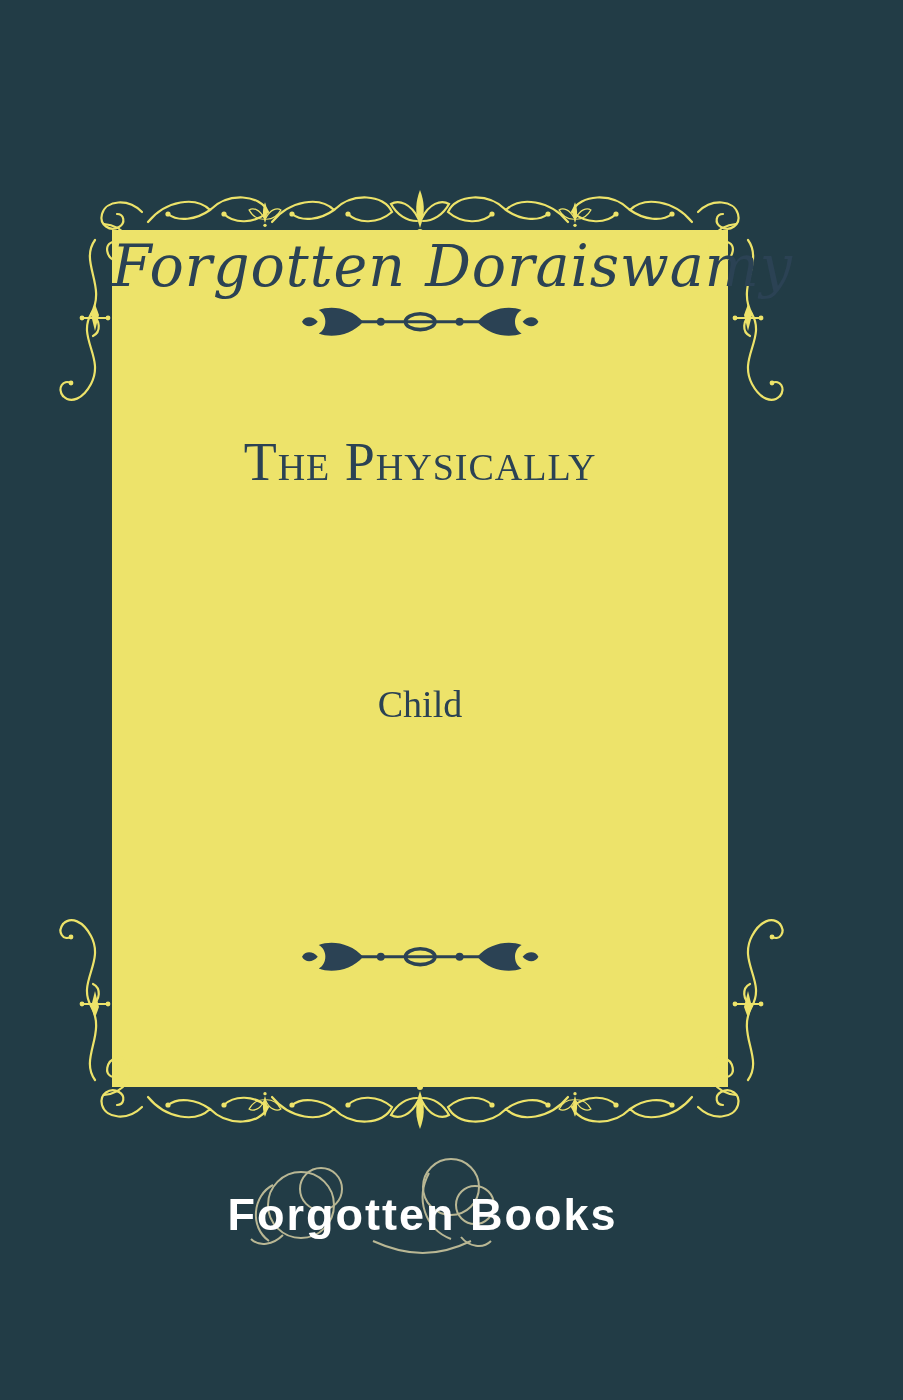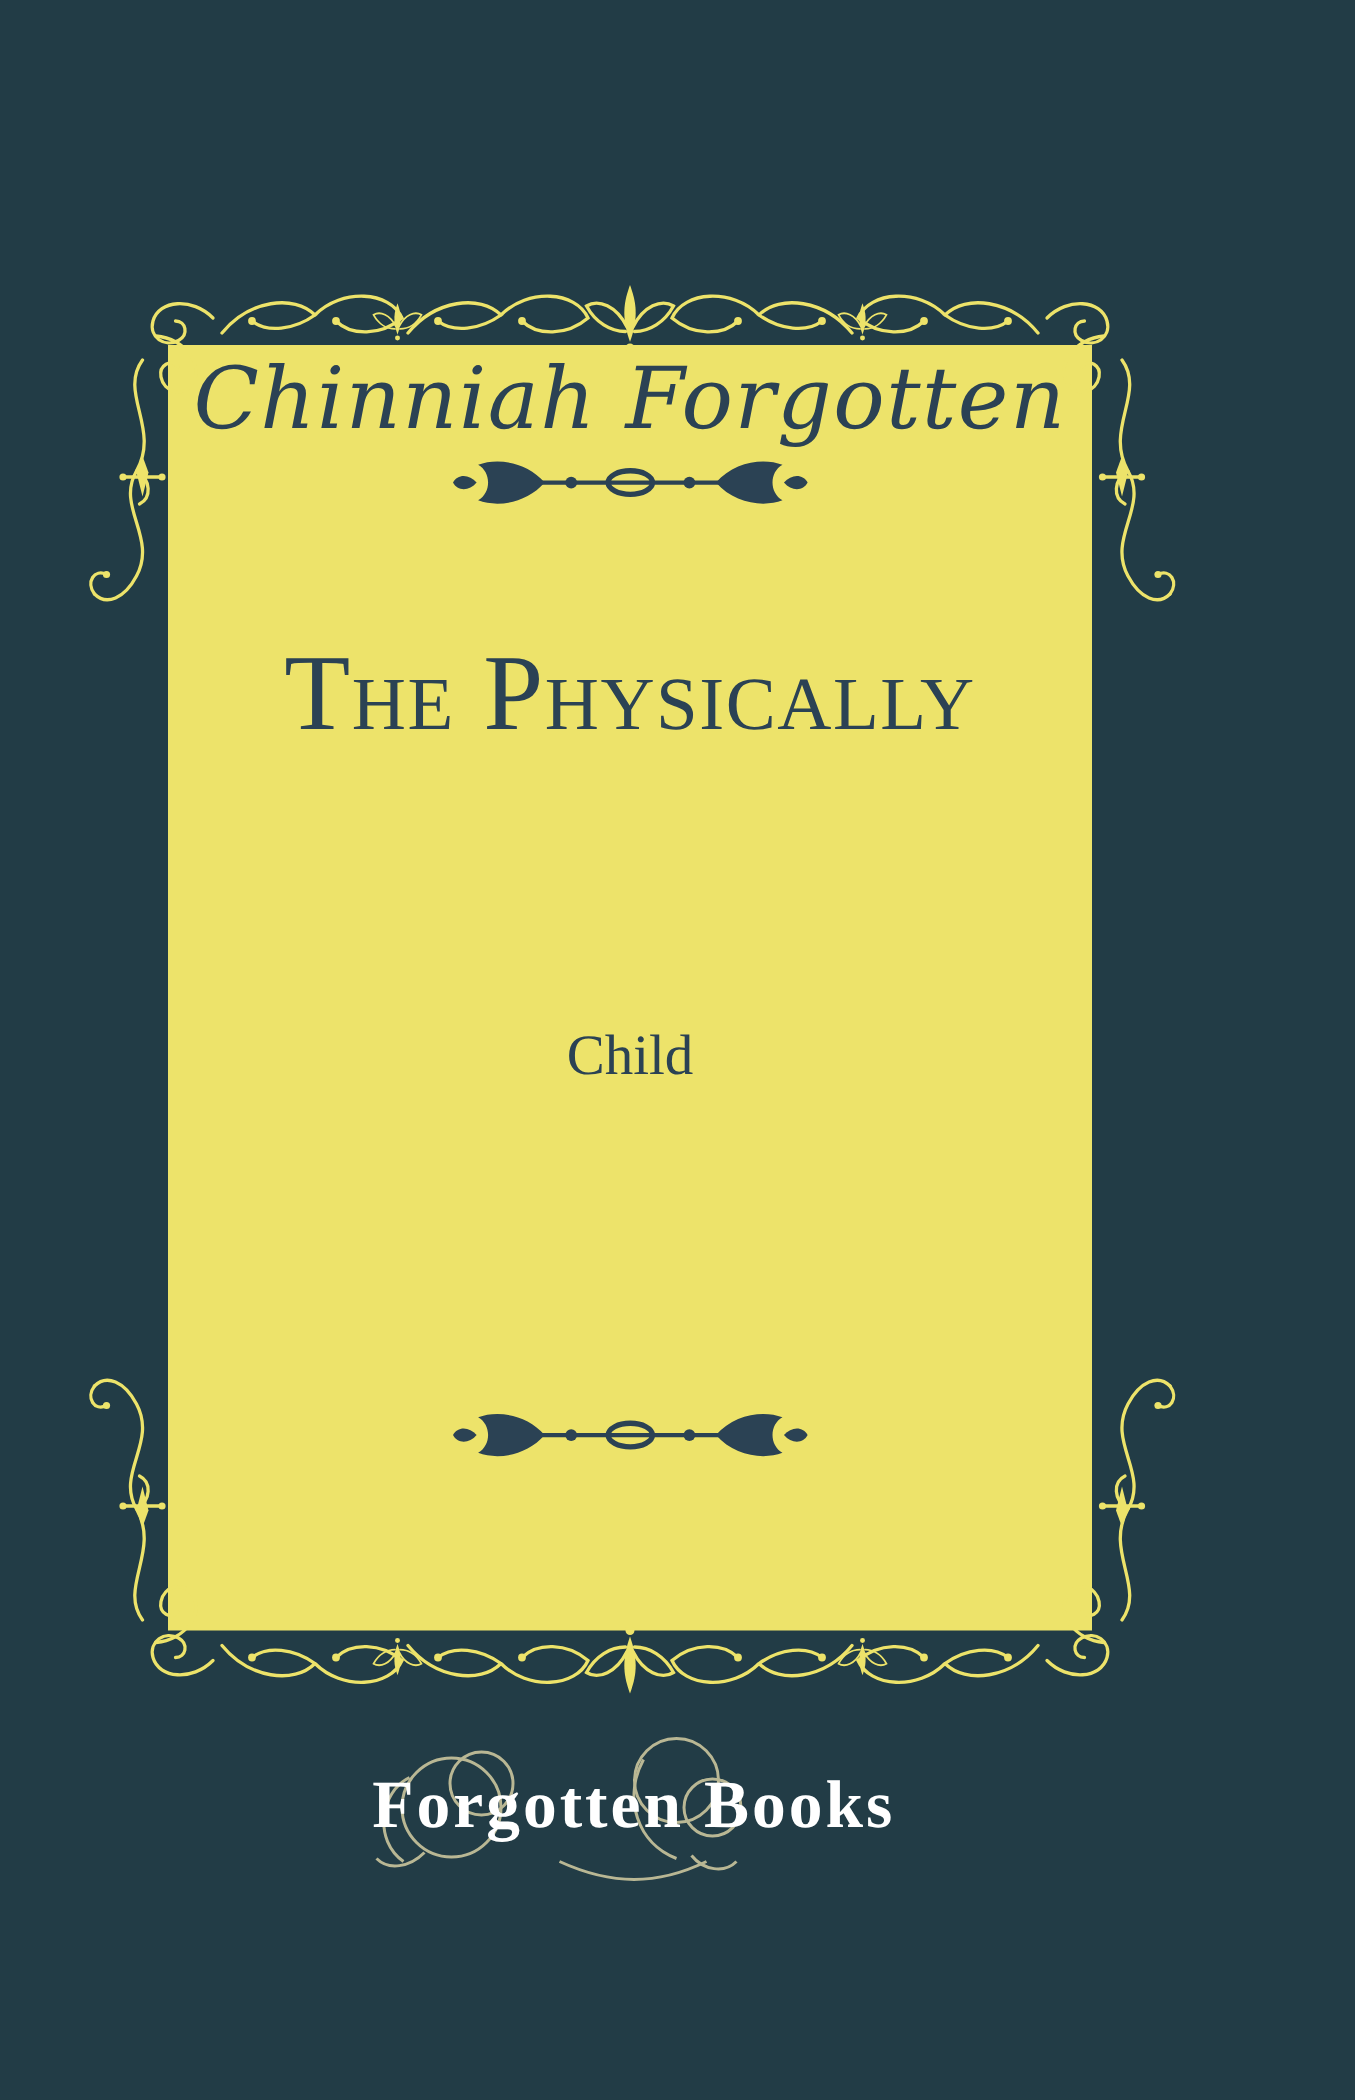--- a/index.html
+++ b/index.html
@@ -39,41 +39,41 @@
     font-family:"DejaVu Serif", serif;
     font-style:italic;
     font-size:57px;
     letter-spacing:1px;
     white-space:nowrap;
   }
   .title{
     top:424px;
     font-family:"Liberation Serif","DejaVu Serif", serif;
     font-variant:small-caps;
-    font-size:72px;
+    font-size:54px;
     line-height:77px;
     letter-spacing:1px;
   }
   .title span{display:block;white-space:nowrap;}
   .subtitle{
     top:682px;
     font-family:"Liberation Serif","DejaVu Serif", serif;
     font-size:38px;
   }
   .logo{
     position:absolute;z-index:2;
     left:50%;top:1145px;
     width:400px;height:120px;
     transform:translateX(calc(-50% - 29px));
   }
   .logo svg{position:absolute;left:0;top:0;width:400px;height:120px;}
   .logo .name{
     position:relative;z-index:1;display:block;
-    text-align:center;margin-top:32px;
-    font-family:Liberation Serif, serif;
+    text-align:center;margin-top:44px;
+    font-family:Liberation Sans, sans-serif;
     font-weight:bold;
     font-size:45px;
     letter-spacing:2px;
     color:var(--logo-white,#FFFFFF);
     white-space:nowrap;
   }
 </style>
 </head>
 <body>
 
@@ -146,21 +146,21 @@
 
     <use href="#crossette" transform="translate(95,320)"></use>
     <use href="#crossette" transform="translate(748,320)"></use>
     <use href="#crossette" transform="translate(95,1002) scale(1,-1)"></use>
     <use href="#crossette" transform="translate(748,1002) scale(1,-1)"></use>
 
     <use href="#divider" transform="translate(302,304) scale(0.985)"></use>
     <use href="#divider" transform="translate(302,939) scale(0.985)"></use>
   </svg>
 
-  <div class="textlayer author">Chinniah Forgotten</div>
+  <div class="textlayer author">Forgotten Doraiswamy</div>
 
   <div class="textlayer title">
     <span>The Physically</span>
   </div>
 
   <div class="textlayer subtitle">Child</div>
 
   <div class="logo">
     <svg viewBox="0 0 400 120" aria-hidden="true">
       <circle class="flourish" cx="78" cy="60" r="33"></circle>

